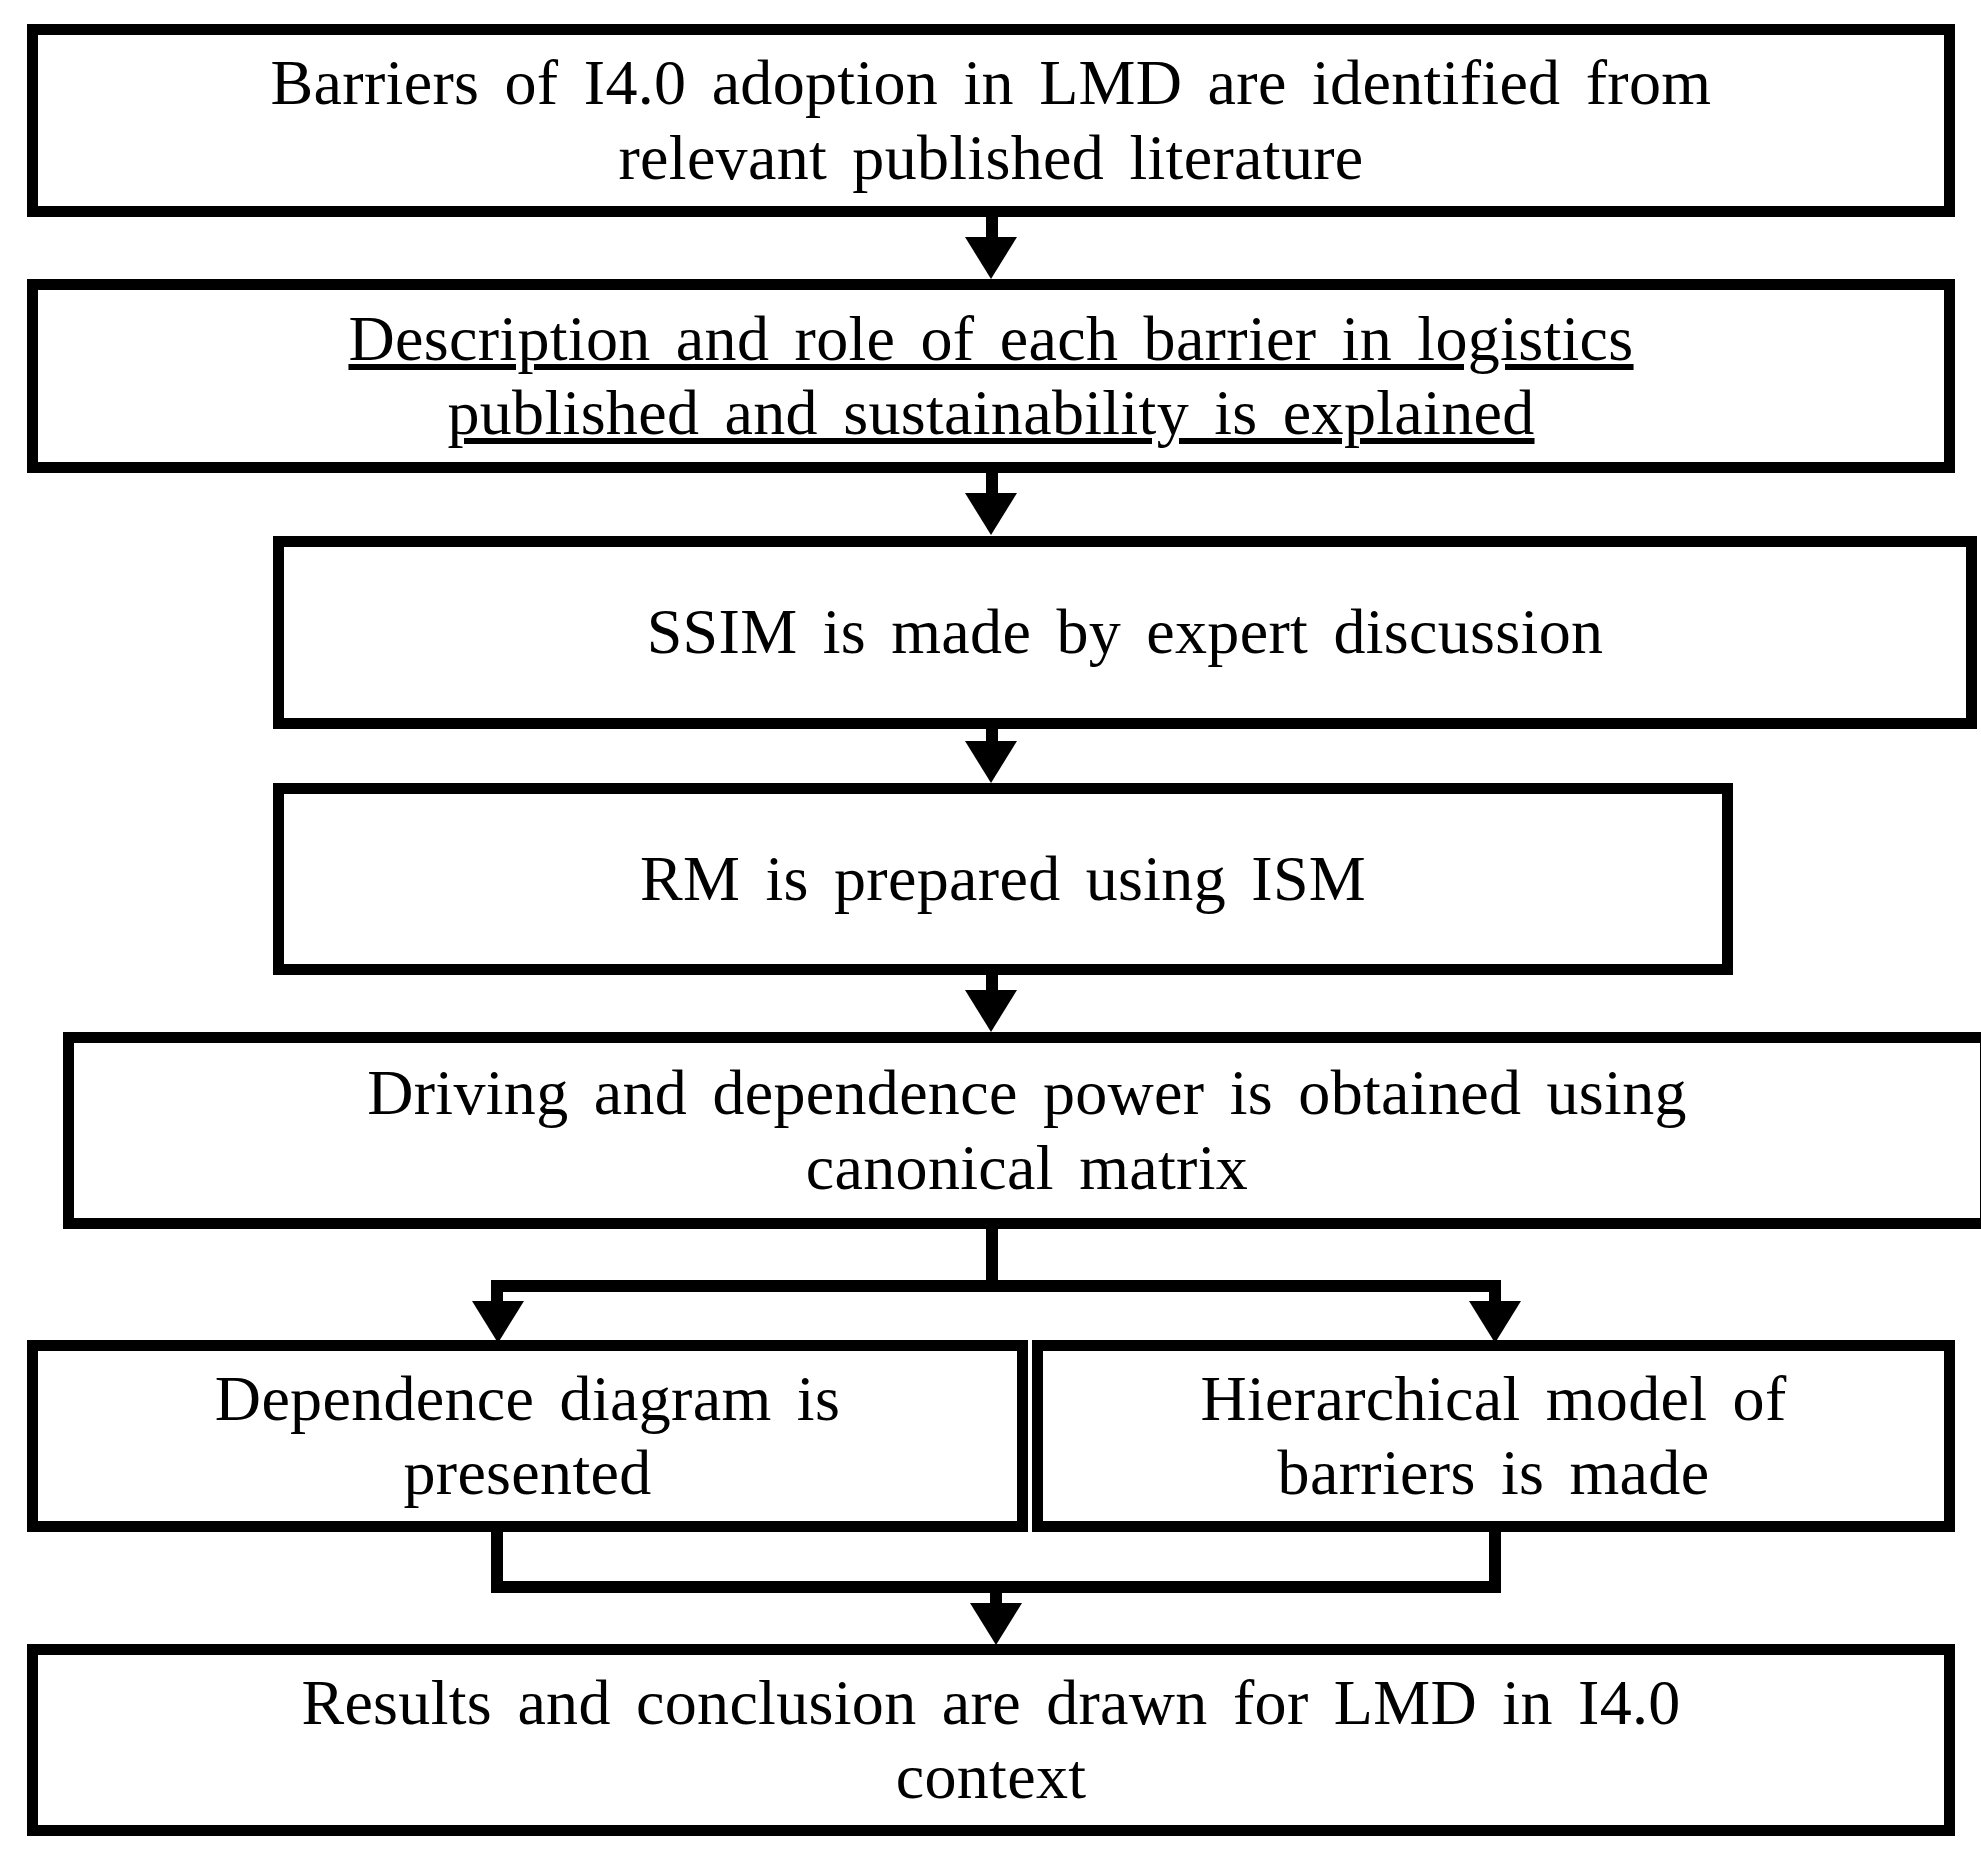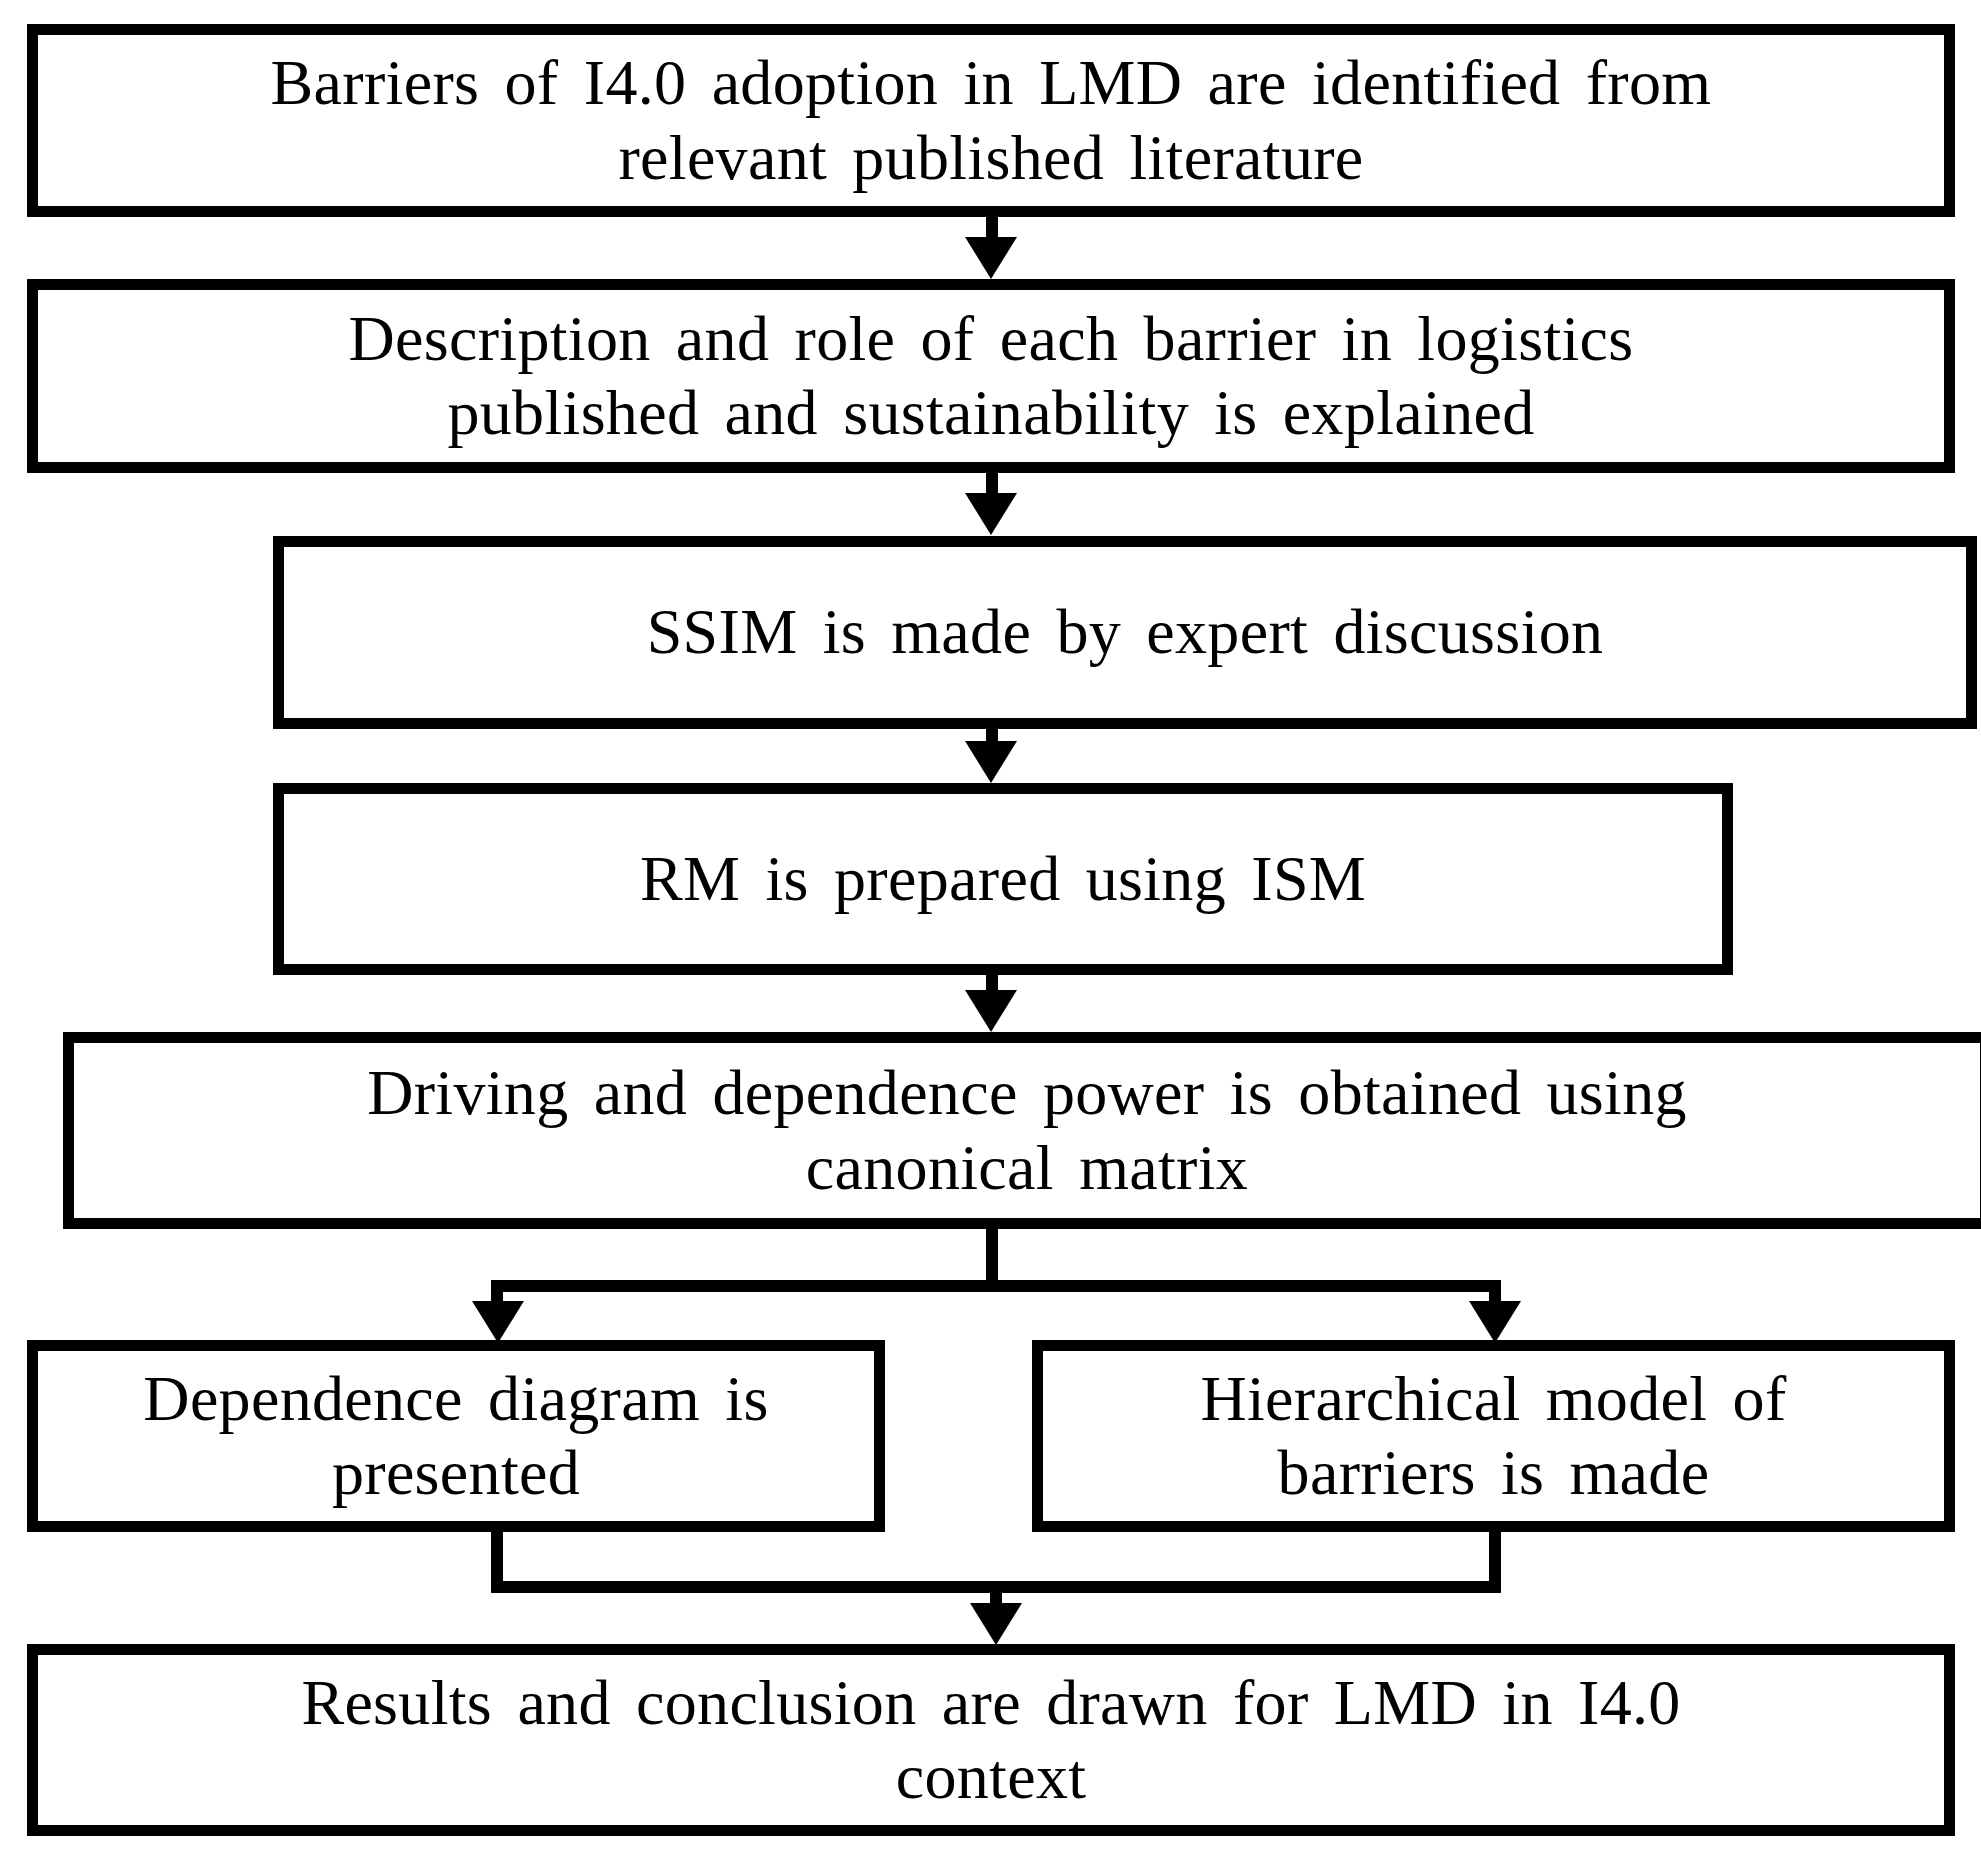--- a/index.html
+++ b/index.html
@@ -28,25 +28,25 @@
     font-family: "Liberation Serif", "DejaVu Serif", serif;
     font-size: 64px;
     line-height: 1.16;
     word-spacing: 0.14em;
     letter-spacing: 0.005em;
   }
   .box .line { white-space: nowrap; }
 
   
   .b1 { left: 27px;   top: 24px;   width: 1928px; height: 193px; }
-  .b2 { left: 27px;   top: 279px;  width: 1928px; height: 194px; }
+  .b2 { left: 27px;   top: 279px;  width: 1928px; height: 194px; text-decoration: underline; }
   .b3 { left: 273px;  top: 536px;  width: 1704px; height: 193px; }
   .b4 { left: 273px;  top: 783px;  width: 1460px; height: 192px; text-align: right; }
   .b5 { left: 27px;   top: 1032px; width: 1928px; height: 197px; margin-left: 36px; }
-  .b6 { left: 27px;   top: 1340px; width: 858px; height: 192px; }
+  .b6 { left: 27px;   top: 1340px; width: 1001px; height: 192px; }
   .b7 { left: 1032px; top: 1340px; width: 923px; height: 192px; }
   .b8 { left: 27px;   top: 1644px; width: 1928px; height: 192px; text-align: right; }
 
   
   .shaft, .hbar {
     position: absolute;
     background: #000;
   }
   .ahead {
     position: absolute;

